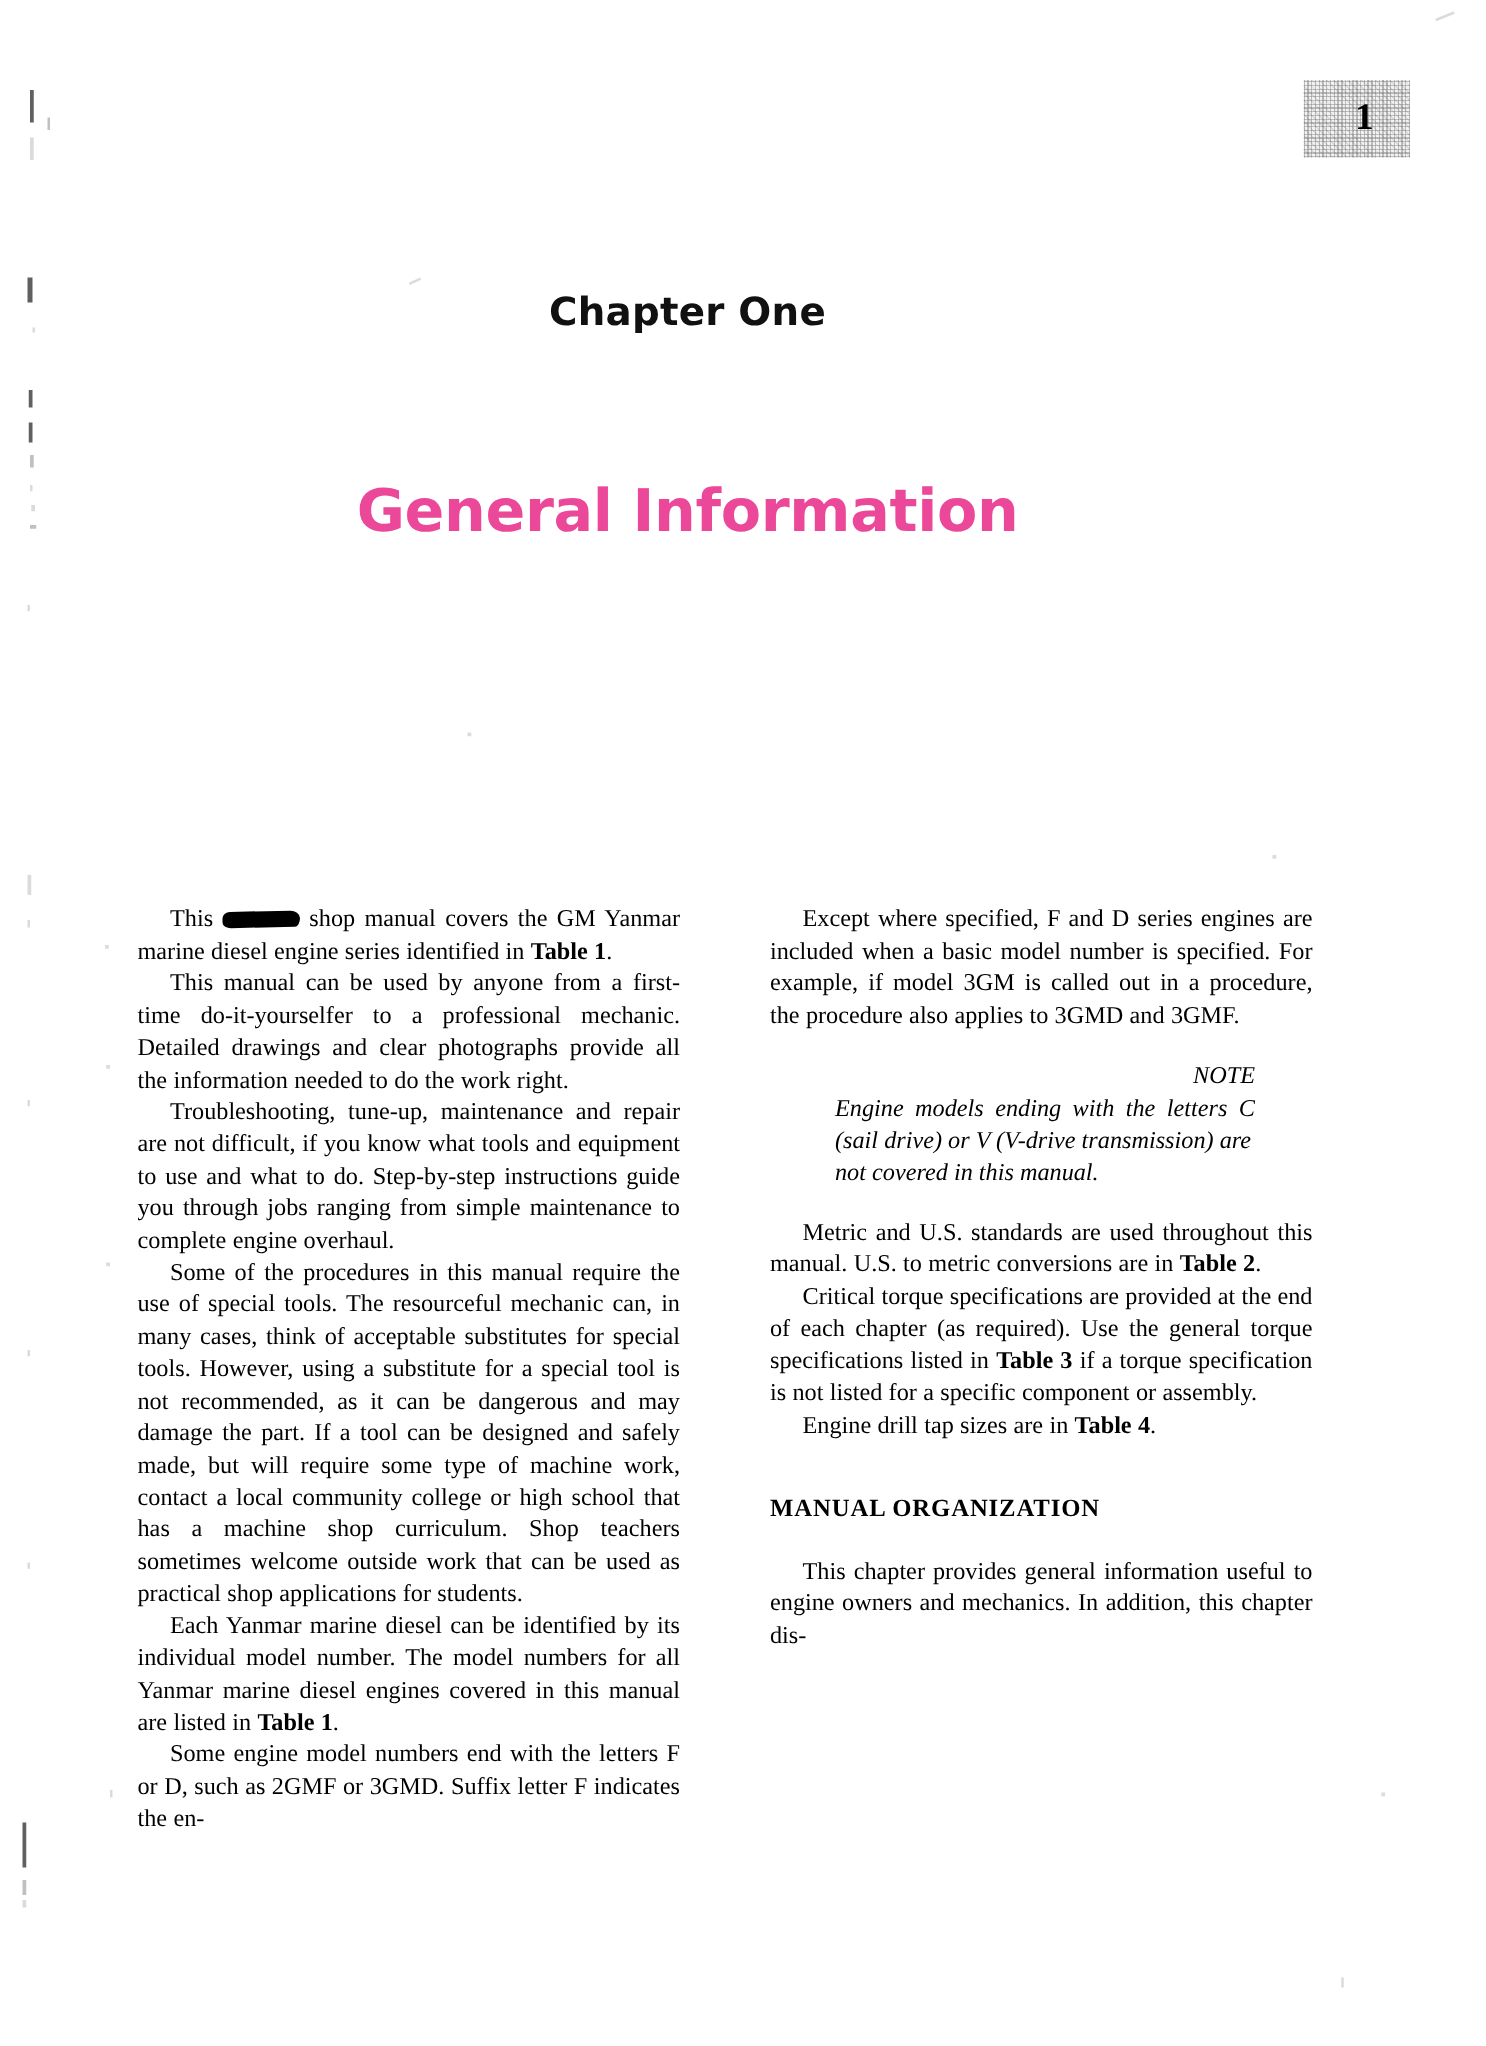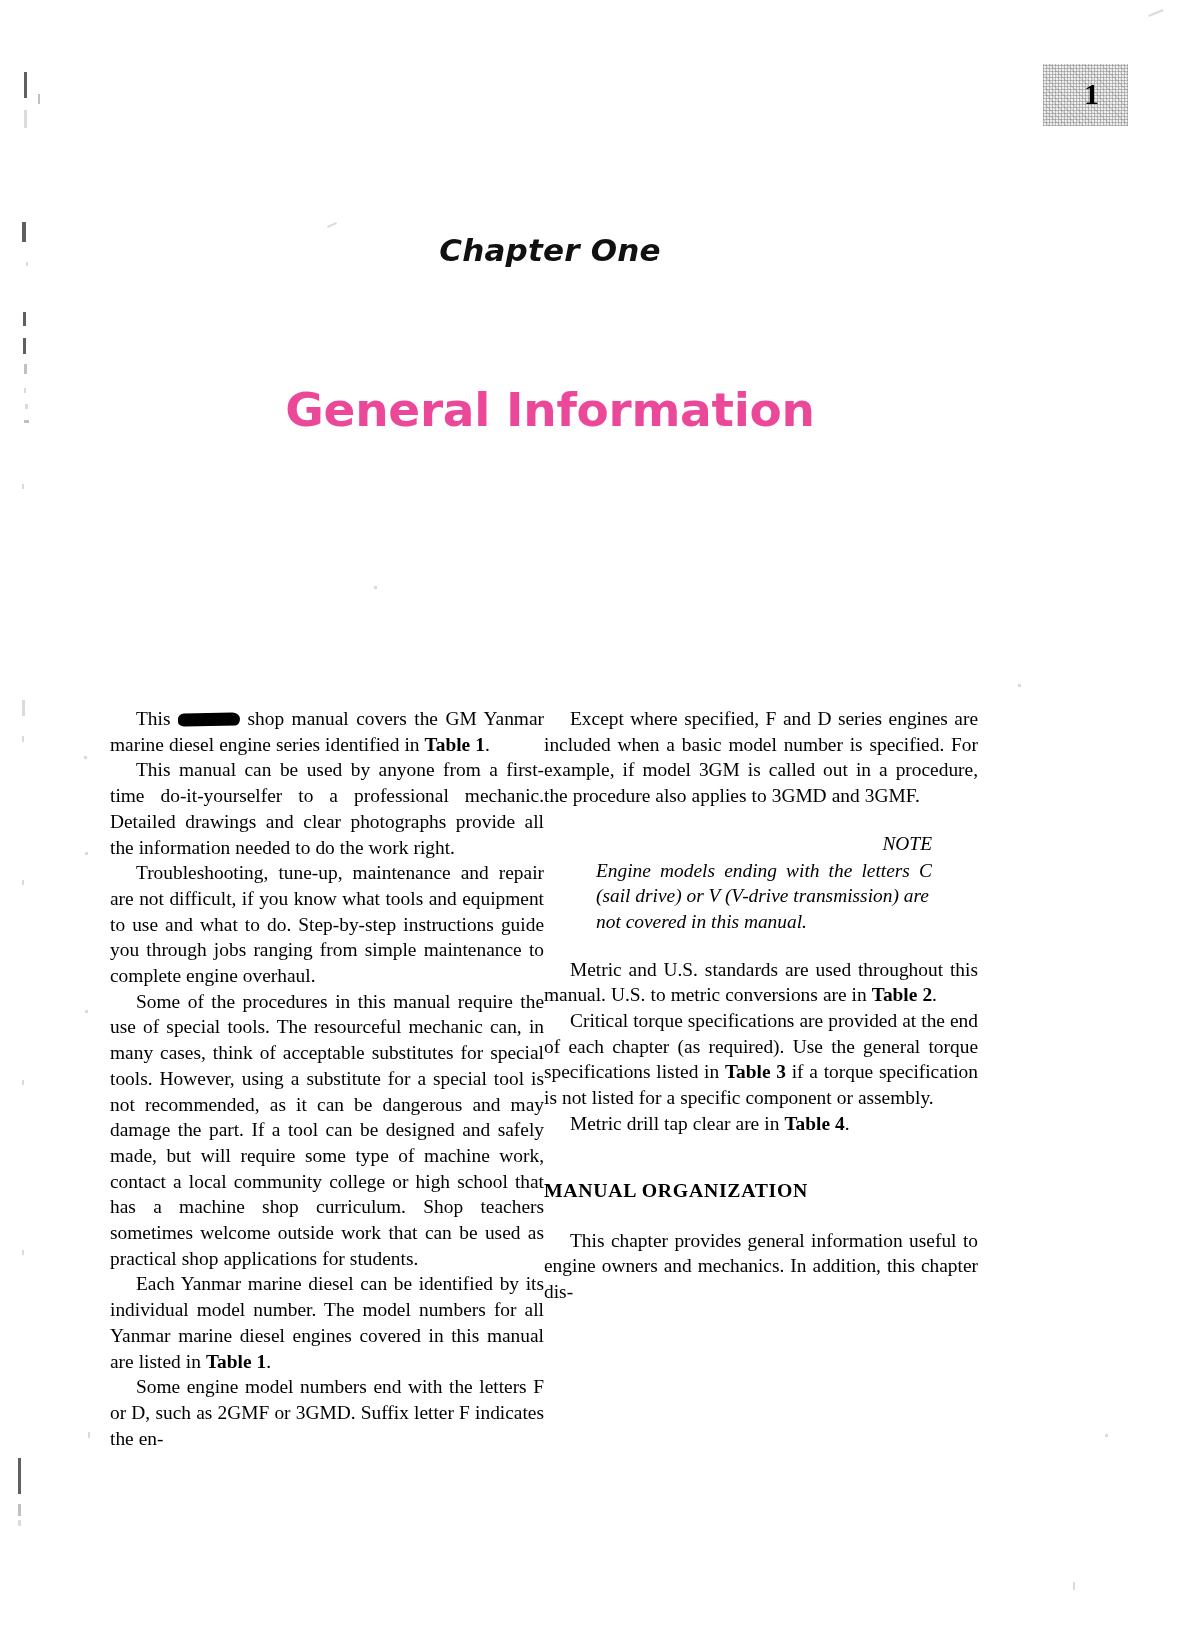--- a/index.html
+++ b/index.html
@@ -58,43 +58,43 @@
     position: absolute;
     left: 0;
     top: 232px;
     width: 1100px;
     text-align: center;
     font-family: "DejaVu Sans", sans-serif;
     font-weight: 700;
     font-size: 31px;
     letter-spacing: 0.2px;
     color: #111;
-    font-style: italic;
   }
 
   .chapter-title {
     position: absolute;
     left: 0;
     top: 382px;
     width: 1100px;
     text-align: center;
     font-family: "DejaVu Sans", sans-serif;
     font-weight: 700;
     font-size: 47px;
     letter-spacing: -0.3px;
     color: #ec4899;
   }
 
   
   .columns {
     position: absolute;
     left: 110px;
-    top: 706px;
+    top: 723px;
     width: 940px;
     display: flex;
+    gap: 72px;
   }
   .col {
     width: 434px;
   }
 
   .col p {
     margin: 0;
     font-size: 19.4px;
     line-height: 25.7px;
     text-align: justify;
@@ -196,21 +196,21 @@
 
       <div class="note-block">
         <div class="note-label">NOTE</div>
         <div class="note-text"><span>Engine models ending with the letters C</span> <span>(sail drive) or V (V-drive transmission) are</span> <span class="lastline">not covered in this manual.</span></div>
       </div>
 
       <p><span>Metric and U.S. standards are used throughout this manual. U.S. to metric conversions are in </span><b>Table 2</b><span>.</span></p>
 
       <p><span>Critical torque specifications are provided at the end of each chapter (as required). Use the general torque specifications listed in </span><b>Table 3</b><span> if a torque specification is not listed for a specific component or assembly.</span></p>
 
-      <p><span>Metric drill tap clear are in </span><b>Table 4</b><span>.</span></p>
+      <p><span>Engine drill tap sizes are in </span><b>Table 4</b><span>.</span></p>
 
 
       <div class="section-heading">MANUAL ORGANIZATION</div>
 
       <p>This chapter provides general information useful to engine owners and mechanics. In addition, this chapter dis-</p>
 
     </div>
   </div>
 
   <div class="artifact" style="left:24px; top:72px; width:3px; height:26px;"></div>

